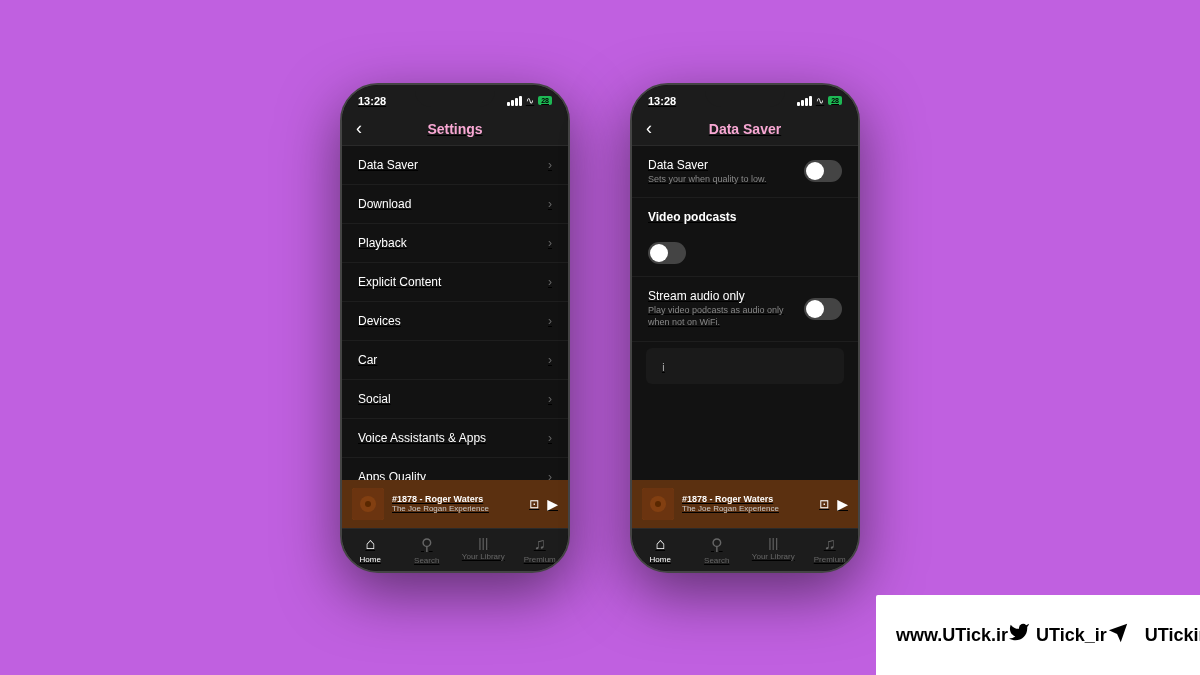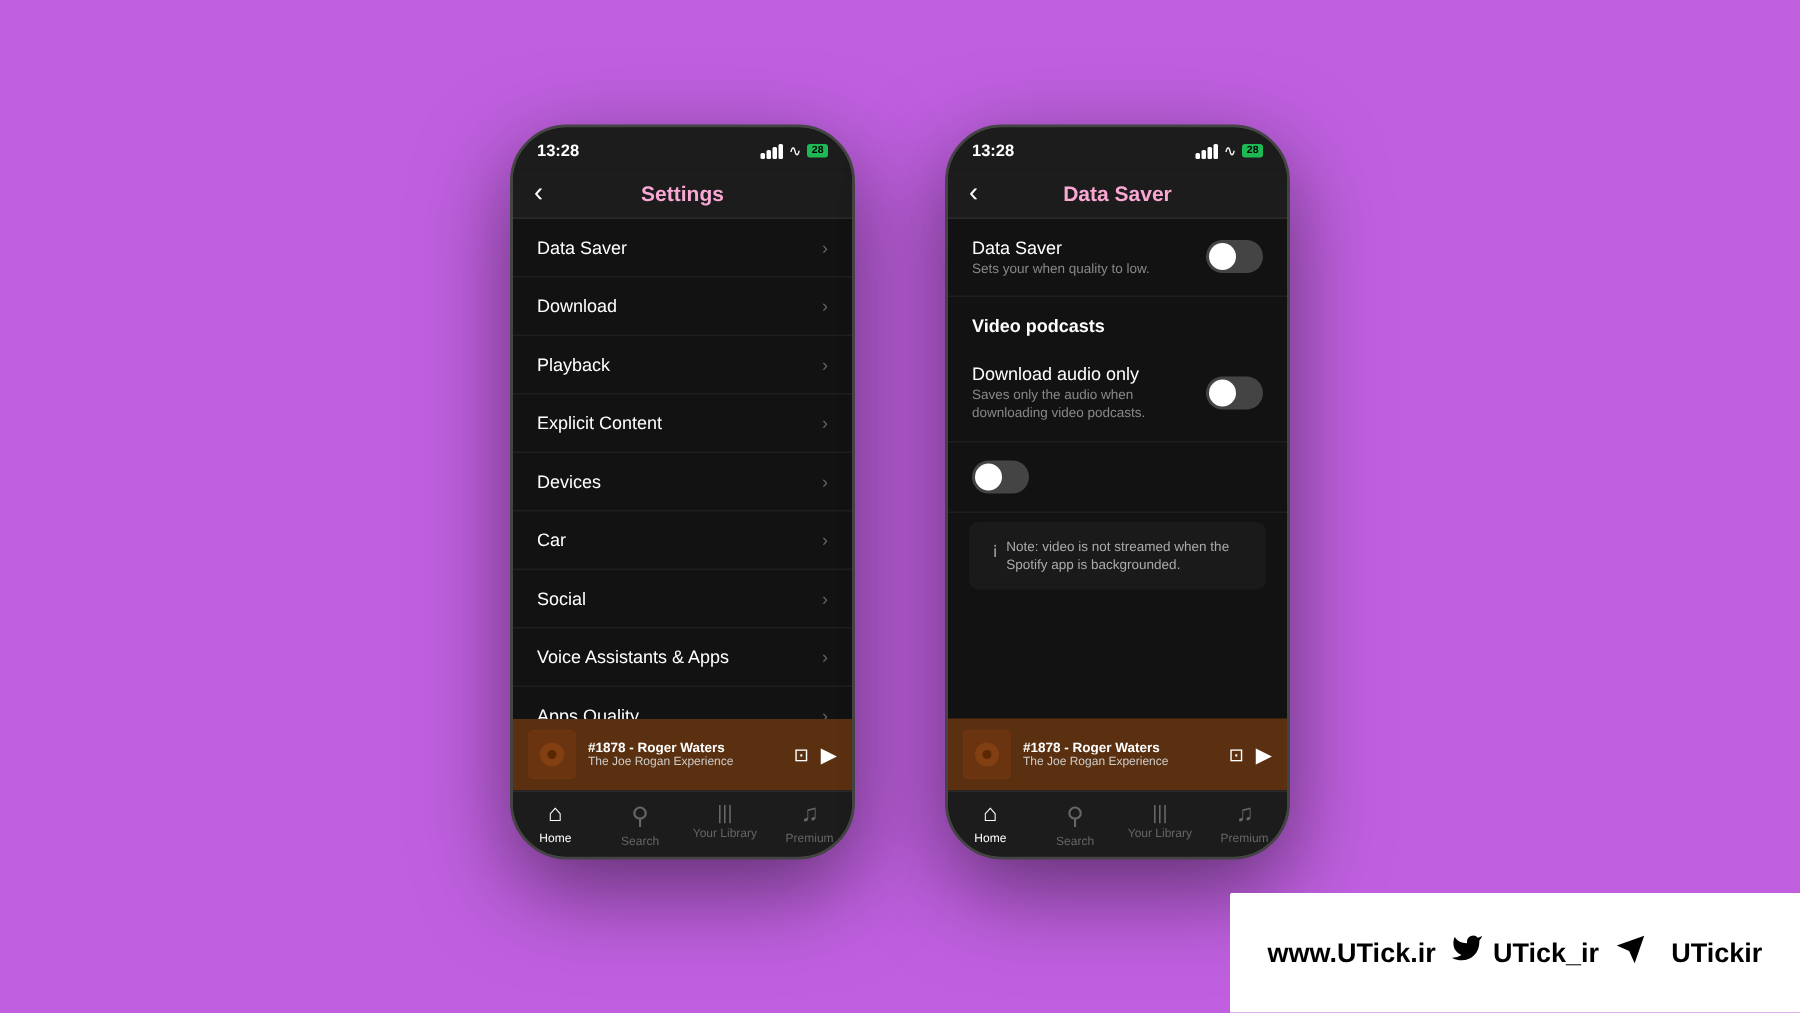--- a/index.html
+++ b/index.html
@@ -13,20 +13,21 @@
       font-family: -apple-system, BlinkMacSystemFont, 'Helvetica Neue', Arial, sans-serif;
       overflow: hidden;
       position: relative;
     }
 
     .phones-container {
       display: flex;
       gap: 60px;
       align-items: center;
       margin-top: -20px;
+      text-decoration: underline;
     }
 
     .phone {
       width: 230px;
       height: 490px;
       background: #1a1a1a;
       border-radius: 38px;
       border: 2px solid #444;
       position: relative;
       overflow: hidden;
@@ -339,21 +340,21 @@
       color: #aaa;
       font-size: 9px;
       line-height: 1.4;
     }
 
     
     .branding-footer {
       position: absolute;
       bottom: 0;
       right: 0;
-      width: 380px;
+      width: 324px;
       height: 80px;
       background: #fff;
       display: flex;
       align-items: center;
       justify-content: space-around;
       padding: 0 20px;
       border-radius: 2px 0 0 0;
       margin-left: 28px;
     }
 
@@ -526,38 +527,37 @@
               <div class="ds-sublabel">Sets your when quality to low.</div>
             </div>
             <div class="toggle off">
               <div class="toggle-knob"></div>
             </div>
           </div>
 
           <div class="ds-section-header">Video podcasts</div>
 
           <div class="ds-row">
+            <div class="toggle off">
+              <div class="toggle-knob"></div>
+            </div>
+          </div>
+
+          <div class="ds-row">
             <div class="ds-row-info">
-              <div class="ds-label">Download audio only</div>
-              <div class="ds-sublabel">Saves only the audio when downloading video podcasts.</div>
+              <div class="ds-label">Stream audio only</div>
+              <div class="ds-sublabel">Play video podcasts as audio only when not on WiFi.</div>
             </div>
             <div class="toggle off">
               <div class="toggle-knob"></div>
             </div>
           </div>
 
-          <div class="ds-row">
-            <div class="toggle off">
-              <div class="toggle-knob"></div>
-            </div>
-          </div>
-
           <div class="ds-note">
             <span class="ds-note-icon">ℹ</span>
-            <span class="ds-note-text">Note: video is not streamed when the Spotify app is backgrounded.</span>
           </div>
 
         </div>
 
         <div class="now-playing">
           <div class="np-artwork">
             <svg width="32" height="32" viewBox="0 0 32 32">
               <rect width="32" height="32" fill="#6B3410" rx="3"></rect>
               <circle cx="16" cy="16" r="8" fill="#8B4513" opacity="0.7"></circle>
               <circle cx="16" cy="16" r="3" fill="#5a2800"></circle>

